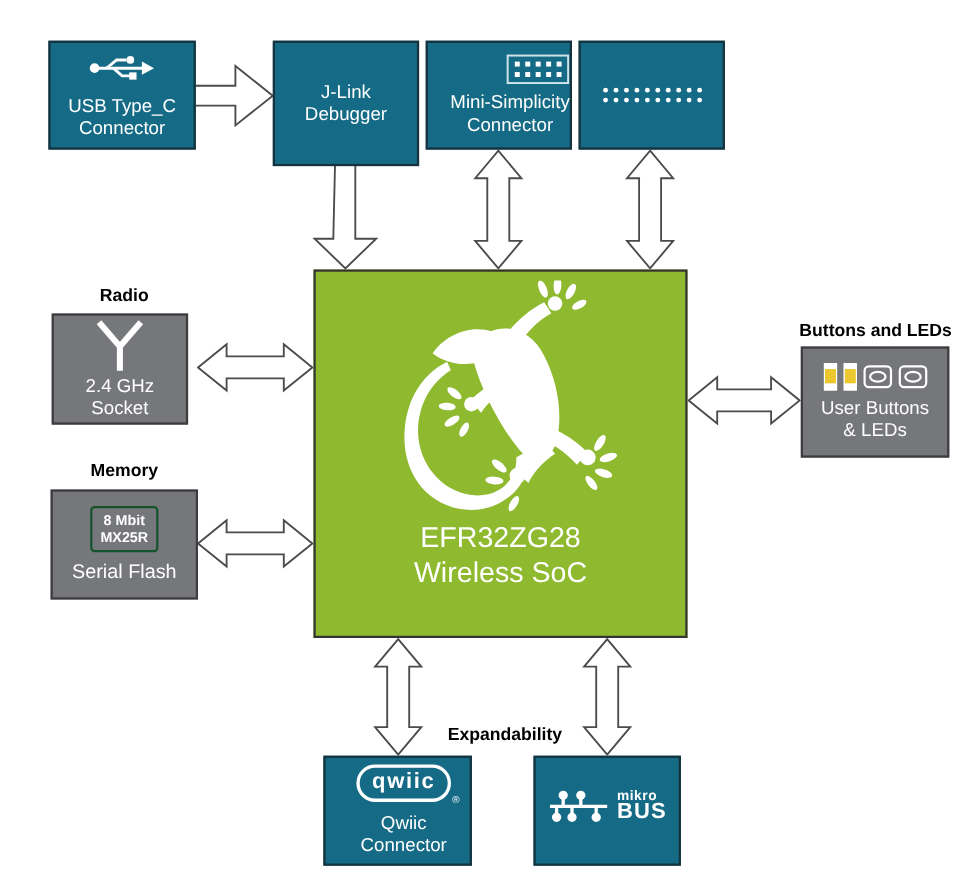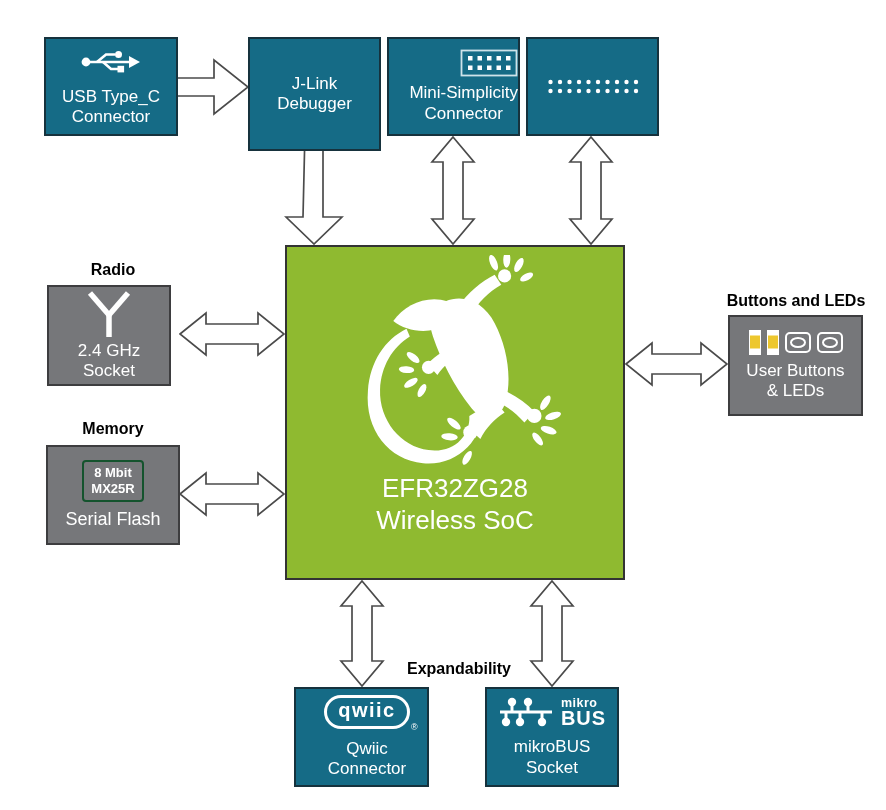--- a/index.html
+++ b/index.html
@@ -348,19 +348,15 @@
               <circle cx="22" cy="26" r="4.2"></circle>
               <circle cx="44" cy="26" r="4.2"></circle>
           </g>
         </svg>
       </span>
       <span class="mikrobus-wordmark">
         <div class="mikrobus-word1">mikro</div>
         <div class="mikrobus-word2">BUS</div>
       </span>
     </div>
-    <div class="lbl">
-      <div>mikroBUS</div>
-      <div>Socket</div>
-    </div>
   </div>
 
 </div>
 
 </body></html>

